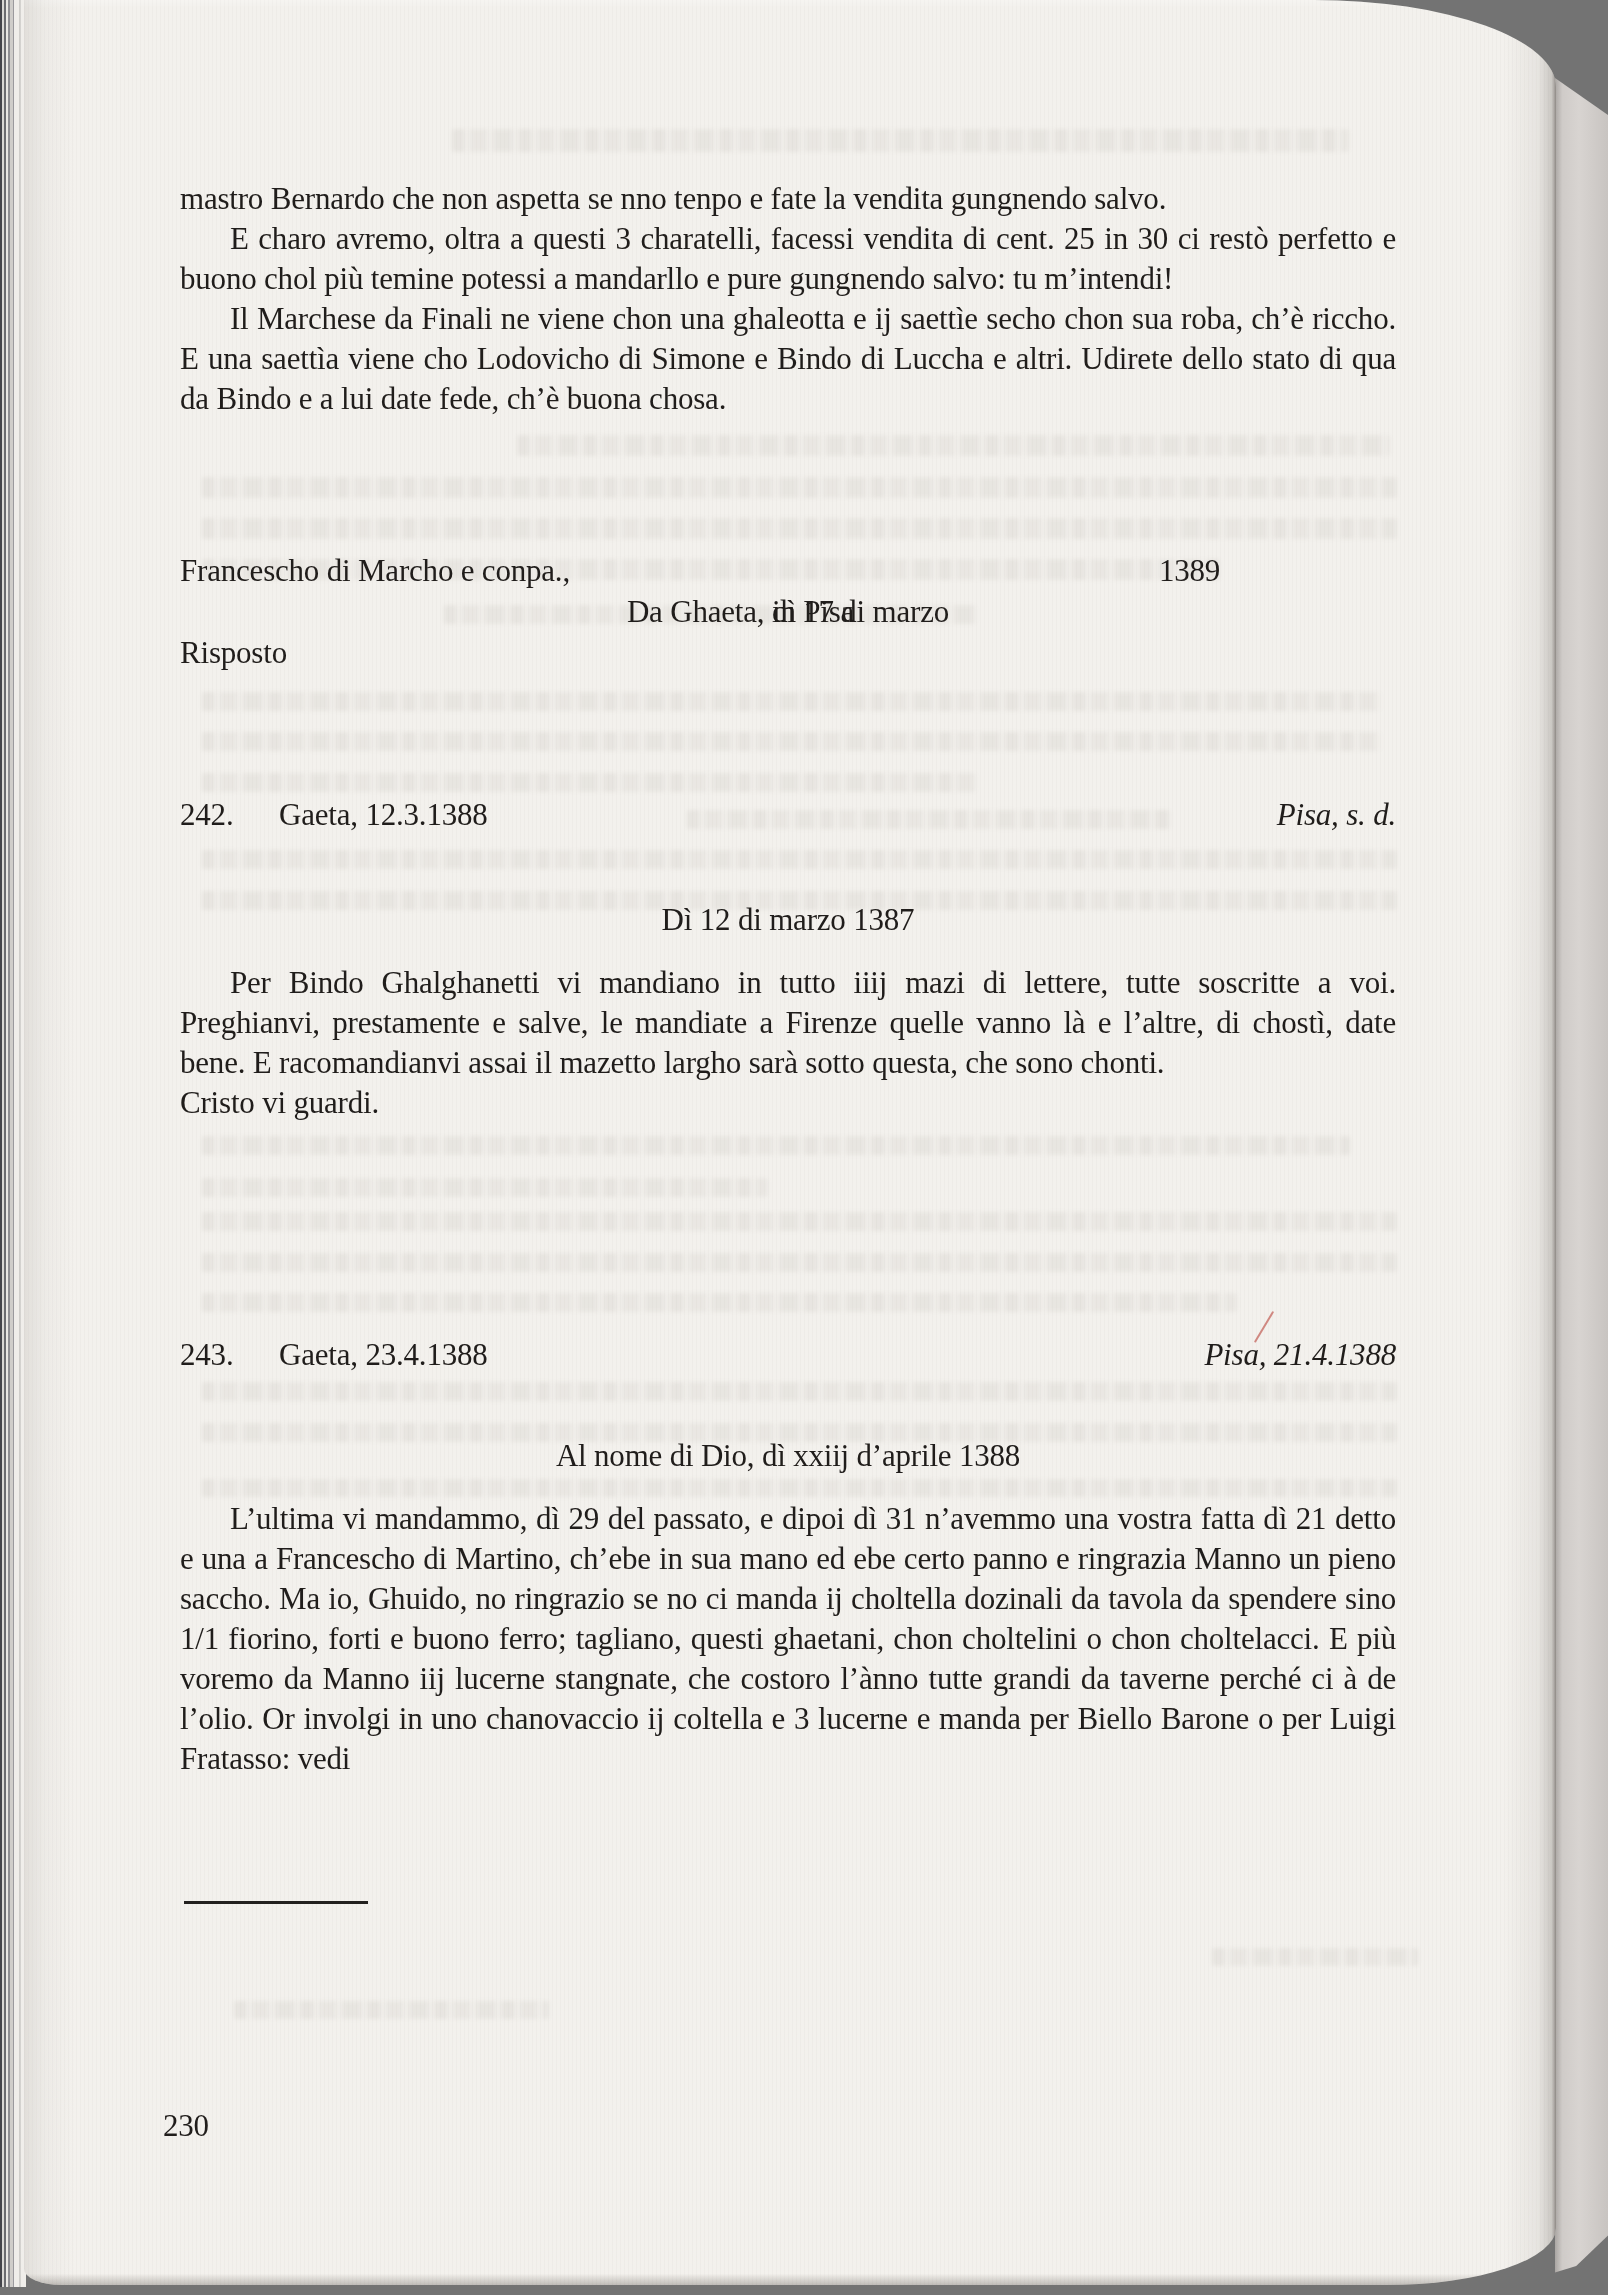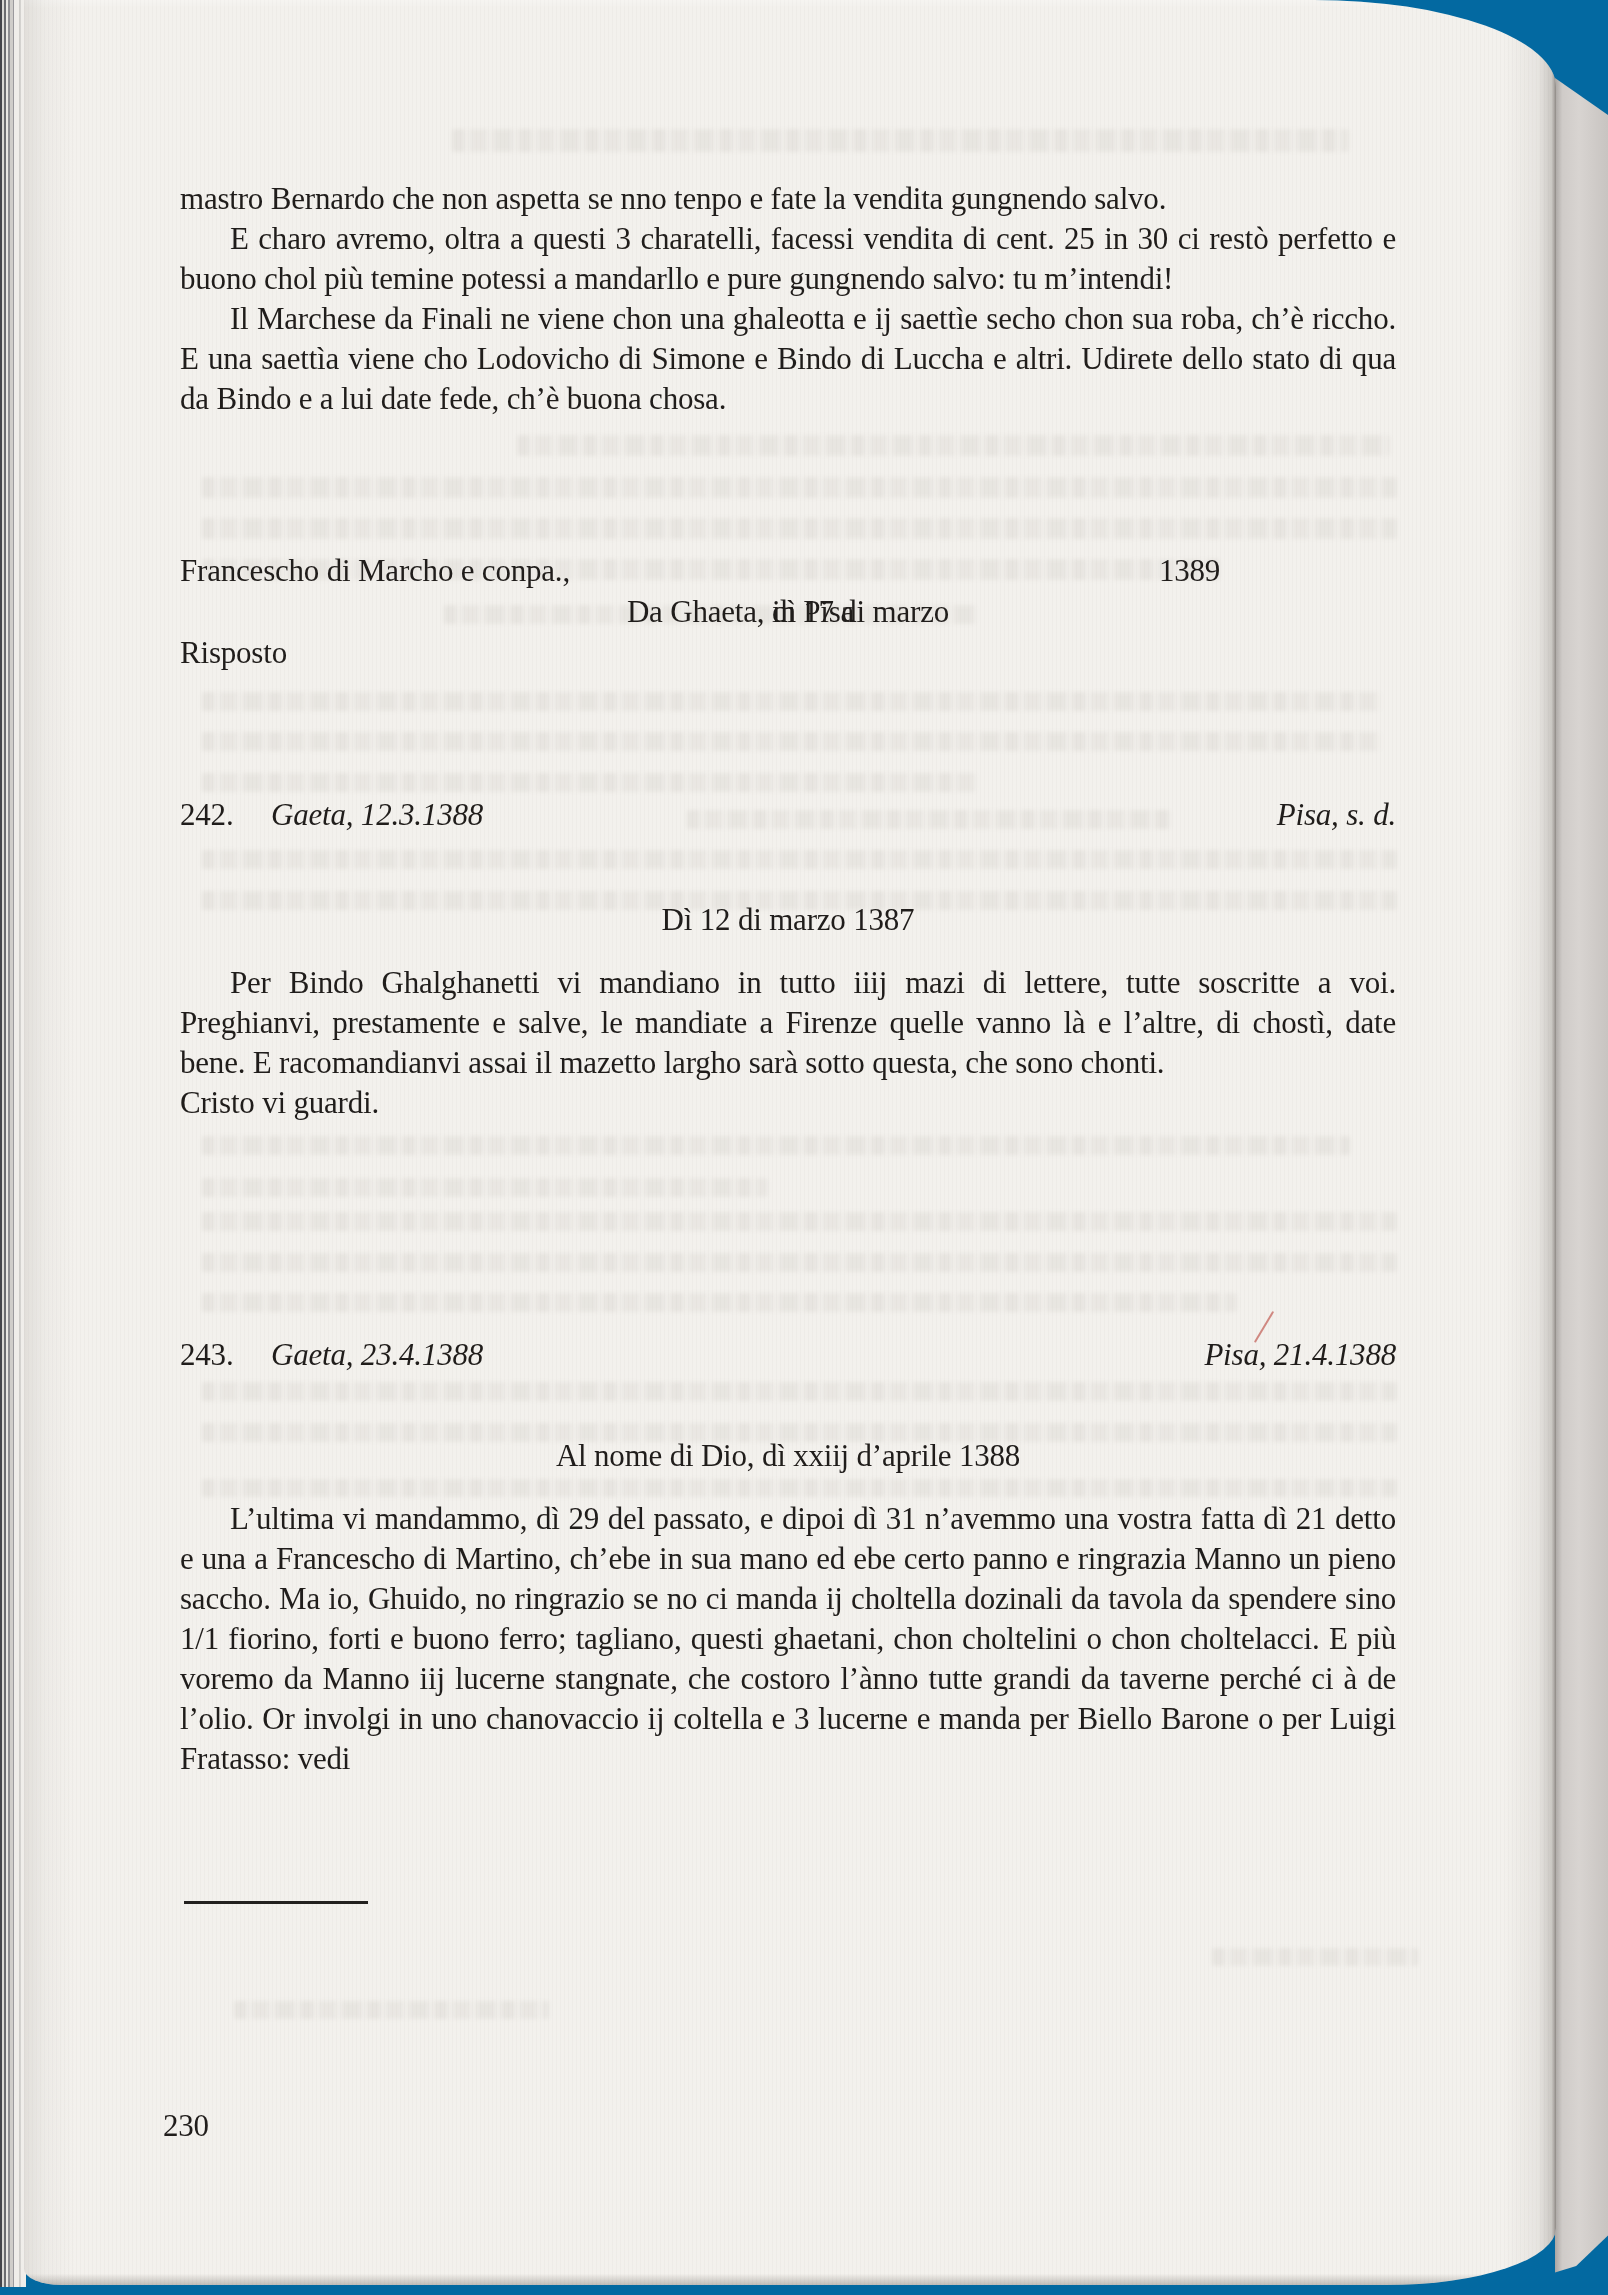--- a/index.html
+++ b/index.html
@@ -1,17 +1,17 @@
 <!DOCTYPE html>
 <html lang="it" style="font-size:13px"><head>
 <meta charset="utf-8">
 <title>Scanned book page</title>
 <style>
   html,body{margin:0;padding:0;background:#0b0a09;}
-  .scan{position:relative;width:1608px;height:2295px;background:#0369a1;overflow:hidden;
+  .scan{position:relative;width:1608px;height:2295px;background:#737373;overflow:hidden;
         font-family:"Liberation Serif","DejaVu Serif",serif;}
   
   .gutter{position:absolute;left:0;top:0;width:26px;bottom:8px;
     background:
       linear-gradient(90deg, rgba(243,241,237,0) 55%, #f0eeea 100%),
       repeating-linear-gradient(90deg,
         #44444a 0 1.6px, #d9d7d4 1.6px 4px, #6b6b6f 4px 5.7px, #e9e7e4 5.7px 8px,
         #8f8e92 8px 9.7px, #cfcdca 9.7px 13px, #9a999d 13px 14.5px, #efedea 14.5px 19.4px,
         #b5b4b2 19.4px 21px, #f0eeeb 21px 26px);}
   
@@ -40,21 +40,21 @@
   
   .t{position:absolute;font-size:31px;line-height:40px;}
   .blk{position:absolute;left:156px;width:1216px;font-size:31px;line-height:40px;
        text-align:justify;hyphens:none;}
   .blk p{margin:0;}
   .blk p.ind{text-indent:50px;}
   .right{left:156px;width:1216px;text-align:right;}
   .center{left:156px;width:1216px;text-align:center;}
   .hdr{position:absolute;left:156px;width:1216px;font-size:31px;line-height:40px;}
   .hdr .num{display:inline-block;width:91px;font-weight:normal;}
-  .hdr .orig{font-style:italic;}
+  .hdr .orig{margin-left:8px;}
   .hdr .dest{position:absolute;right:0;top:0;font-style:italic;}
   sup.ref{font-size:19.4px;line-height:0;vertical-align:super;}
   .footnote{position:absolute;left:160px;top:1917px;width:1216px;font-size:27px;line-height:40px;
     text-align:justify;padding-left:18px;text-indent:-18px;box-sizing:border-box;}
   .footnote sup.ref{font-size:17px;}
   .footnote .verso{font-style:italic;}
   .fnrule{position:absolute;left:160px;top:1901px;width:184px;height:3.2px;background:#23211f;}
   .clip7{max-height:289px;overflow:hidden;}
   .redmark{position:absolute;left:1239px;top:1309px;width:2.4px;height:36px;background:#c9756d;
     transform:rotate(31deg);border-radius:1.6px;opacity:.85;}

